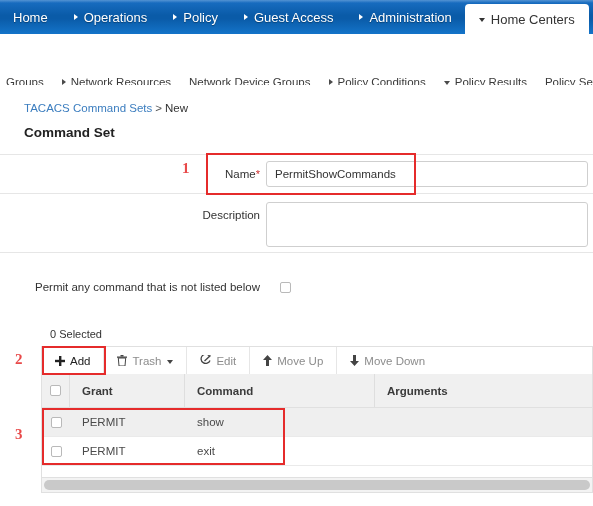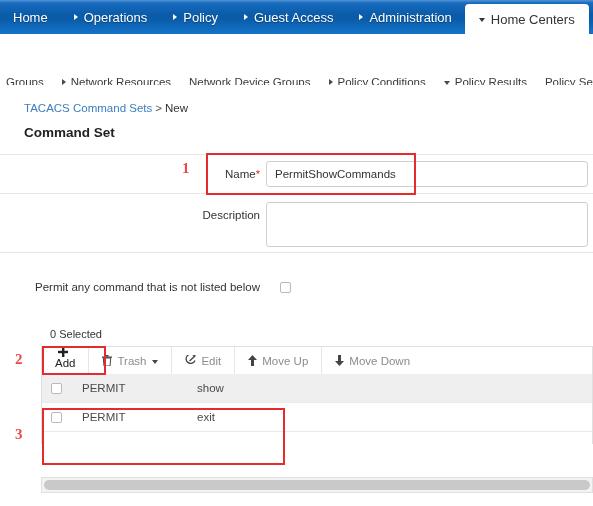--- a/index.html
+++ b/index.html
@@ -171,21 +171,21 @@
     display:flex; align-items:center;
   }
   .tb-btn {
     display:flex; align-items:center;
     height:28px; padding:0 13px;
     font-size:11.5px;
     white-space:nowrap;
     border-right:1px solid #e6e6e6;
     color:#8c8c8c;
   }
-  .tb-btn.enabled { color:#222;flex-direction:column; }
+  .tb-btn.enabled { color:#222; }
   .tb-ico { margin-right:5px; display:inline-flex; align-items:center; }
   .tb-caret {
     display:inline-block; width:0;height:0;
     border-top:4px solid #444;
     border-left:3px solid transparent;
     border-right:3px solid transparent;
     margin-left:6px; position:relative; top:1px;
   }
 
   
@@ -374,20 +374,28 @@
       <span class="tb-ico">
         <svg width="9" height="11" viewBox="0 0 9 11">
             <path d="M4.5 11 L0 6 L3 6 L3 0 L6 0 L6 6 L9 6 Z" fill="#444"></path>
           </svg>
       </span>
       <span>Move Down</span>
     </div>
   </div>
 
   <div class="tbl">
+    <div class="tbl-head">
+      <div class="th col-cb">
+        <span class="cbx"></span>
+      </div>
+      <div class="th col-grant">Grant</div>
+      <div class="th col-cmd">Command</div>
+      <div class="th col-args" style="border-right:none;">Arguments</div>
+    </div>
     <div class="tbl-body">
       <div class="tbl-row alt">
         <div class="td col-cb">
           <span class="cbx"></span>
         </div>
         <div class="td col-grant">PERMIT</div>
         <div class="td col-cmd">show</div>
         <div class="td col-args"></div>
       </div>
       <div class="tbl-row plain">

